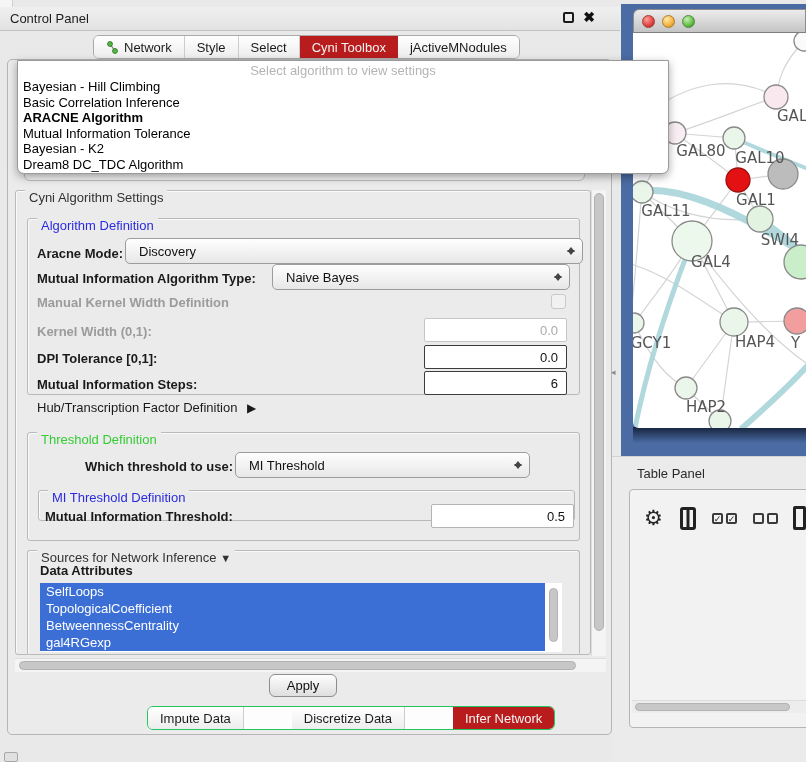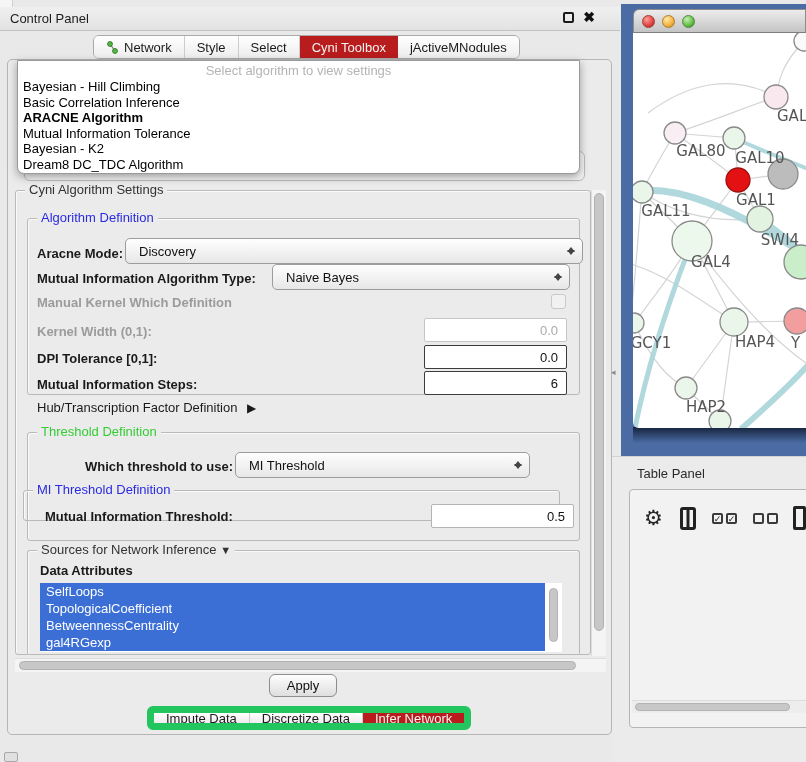--- a/index.html
+++ b/index.html
@@ -18,51 +18,51 @@
   .top-notch { position:absolute; left:0; top:0; width:13px; height:7px; background:#f5f5f5; border-right:1px solid #cfcfcf; }
 
   
   .tabbar { position:absolute; left:93px; top:35px; height:24px; display:flex;
     background:#fdfdfd; border:1px solid #a9a9a9; border-radius:6px; overflow:hidden; }
   .tab { display:flex; align-items:center; gap:5px; padding:0 12px; font-size:13px; color:#1b1b1b;
     border-right:1px solid #cccccc; background:linear-gradient(#ffffff,#ededed); white-space:nowrap; }
   .tab:last-child { border-right:none; }
   .tab.sel { background:#b91c1c; color:#f4f4f4; border-right:none; }
   .bottom-tabbar { position:absolute; left:147px; top:706px; height:24px; display:flex;
-    background:#fdfdfd; border:7px solid #22c55e; border-radius:6px; overflow:hidden; }
+    background:#fdfdfd; border:1px solid #22c55e; border-radius:6px; overflow:hidden;gap:48px; }
 
   
   .cp-body { position:absolute; left:7px; top:59px; width:605px; height:676px;
     border:1px solid #b5b5b5; border-radius:5px; background:#ebebeb; }
 
   
   .combo { position:relative; background:linear-gradient(#fefefe,#e7e7e7);
     border:1px solid #9c9c9c; border-radius:5px; display:flex; align-items:center; }
   .combo .ctext { font-size:13px; color:#111; padding-left:13px; }
   .stepper { position:absolute; right:7px; top:50%; transform:translateY(-50%);
     display:flex; flex-direction:column; gap:2px; align-items:center; }
   .stepper::before { content:""; border:4px solid transparent; border-bottom:5px solid #444; margin-bottom:-2px; }
   .stepper::after  { content:""; border:4px solid transparent; border-top:5px solid #444; margin-top:-2px; }
   .combo-focus { position:absolute; left:26px; top:100px; width:546px; height:30px;
     background:#fff; border:2px solid #7ba7d7; border-radius:6px; }
   .combo-disabled { position:absolute; left:24px; top:151px; width:561px; height:30px;
     background:#f3f3f3; border:1px solid #bcbcbc; border-radius:6px;
     font-size:13px; color:#b9b9b9; display:flex; align-items:center; padding-left:14px; }
 
   
-  .popup { position:absolute; left:17px; top:60px; width:563px; height:114px; background:#ffffff;
+  .popup { position:absolute; left:17px; top:60px; width:652px; height:114px; background:#ffffff;
     border:1px solid #9a9a9a; border-radius:0 0 7px 7px; box-shadow:0 3px 8px rgba(0,0,0,.35); z-index:5; }
   .popup .prompt { height:18px; font-size:13px; color:#b4b4b4; text-align:center; padding-top:2px; }
   .popup .item { height:15.5px; font-size:13px; color:#000; padding-left:5px; line-height:15.5px; white-space:nowrap; }
   .popup .item.bold { font-weight:bold; }
 
   
   .group { position:absolute; border:1px solid #b9b9b9; border-radius:3px;
     box-shadow:inset 1px 1px 0 rgba(255,255,255,.75); }
-  .legend { position:absolute; top:-9px; left:9px; background:#ebebeb; padding:0 4px;
+  .legend { position:absolute; top:-9px; left:9px; background:#ebebeb; padding:8px 4px;
     font-size:13px; color:#333; white-space:nowrap; }
   .legend.blue { color:#2a2ae0; }
   .legend.green { color:#35cc35; }
 
   .lbl { position:absolute; font-size:13px; font-weight:bold; color:#1a1a1a; white-space:nowrap; }
   .lbl.dis { color:#9b9b9b; }
   .tfield { position:absolute; background:#ffffff; border:1px solid #b4b4b4; border-radius:2px;
     display:flex; align-items:center; justify-content:flex-end; padding-right:8px; font-size:13px; color:#111; }
   .tfield.hot { border:1px solid #3c3c3c; }
   .tfield.dis { color:#a9a9a9; border-color:#c6c6c6; }
@@ -178,21 +178,21 @@
   <span class="lbl" style="left:37px; top:246px;">Aracne Mode:</span>
   <div class="combo" style="position:absolute; left:125px; top:238px; width:458px; height:26px;">
     <span class="ctext">Discovery</span>
     <span class="stepper"></span>
   </div>
   <span class="lbl" style="left:37px; top:271px;">Mutual Information Algorithm Type:</span>
   <div class="combo" style="position:absolute; left:272px; top:264px; width:298px; height:26px;">
     <span class="ctext">Naive Bayes</span>
     <span class="stepper"></span>
   </div>
-  <span class="lbl dis" style="left:37px; top:295px;">Manual Kernel Which Definition</span>
+  <span class="lbl dis" style="left:37px; top:295px;">Manual Kernel Width Definition</span>
   <span class="checkbox" style="left:551px; top:294px;"></span>
   <span class="lbl dis" style="left:37px; top:324px;">Kernel Width (0,1):</span>
   <div class="tfield dis" style="left:424px; top:318px; width:143px; height:24px;">
     <span>0.0</span>
   </div>
   <span class="lbl" style="left:37px; top:351px;">DPI Tolerance [0,1]:</span>
   <div class="tfield hot" style="left:424px; top:345px; width:143px; height:24px;">
     <span>0.0</span>
   </div>
   <span class="lbl" style="left:37px; top:377px;">Mutual Information Steps:</span>
@@ -206,21 +206,21 @@
   </span>
 
   <div class="group" style="left:27px; top:432px; width:553px; height:109px;">
     <span class="legend green">Threshold Definition</span>
   </div>
   <span class="lbl" style="left:85px; top:459px;">Which threshold to use:</span>
   <div class="combo" style="position:absolute; left:235px; top:452px; width:295px; height:26px;">
     <span class="ctext">MI Threshold</span>
     <span class="stepper"></span>
   </div>
-  <div class="group" style="left:23px; top:490px; width:537px; height:31px;">
+  <div class="group" style="left:38px; top:490px; width:537px; height:31px;">
     <span class="legend blue">MI Threshold Definition</span>
   </div>
   <span class="lbl" style="left:45px; top:509px;">Mutual Information Threshold:</span>
   <div class="tfield" style="left:419px; top:504px; width:143px; height:24px;margin-left:12px;">
     <span>0.5</span>
   </div>
 
   <div class="group" style="left:27px; top:550px; width:553px; height:105px; border-bottom:none;">
     <span class="legend">
       <span>Sources for Network Inference</span>

